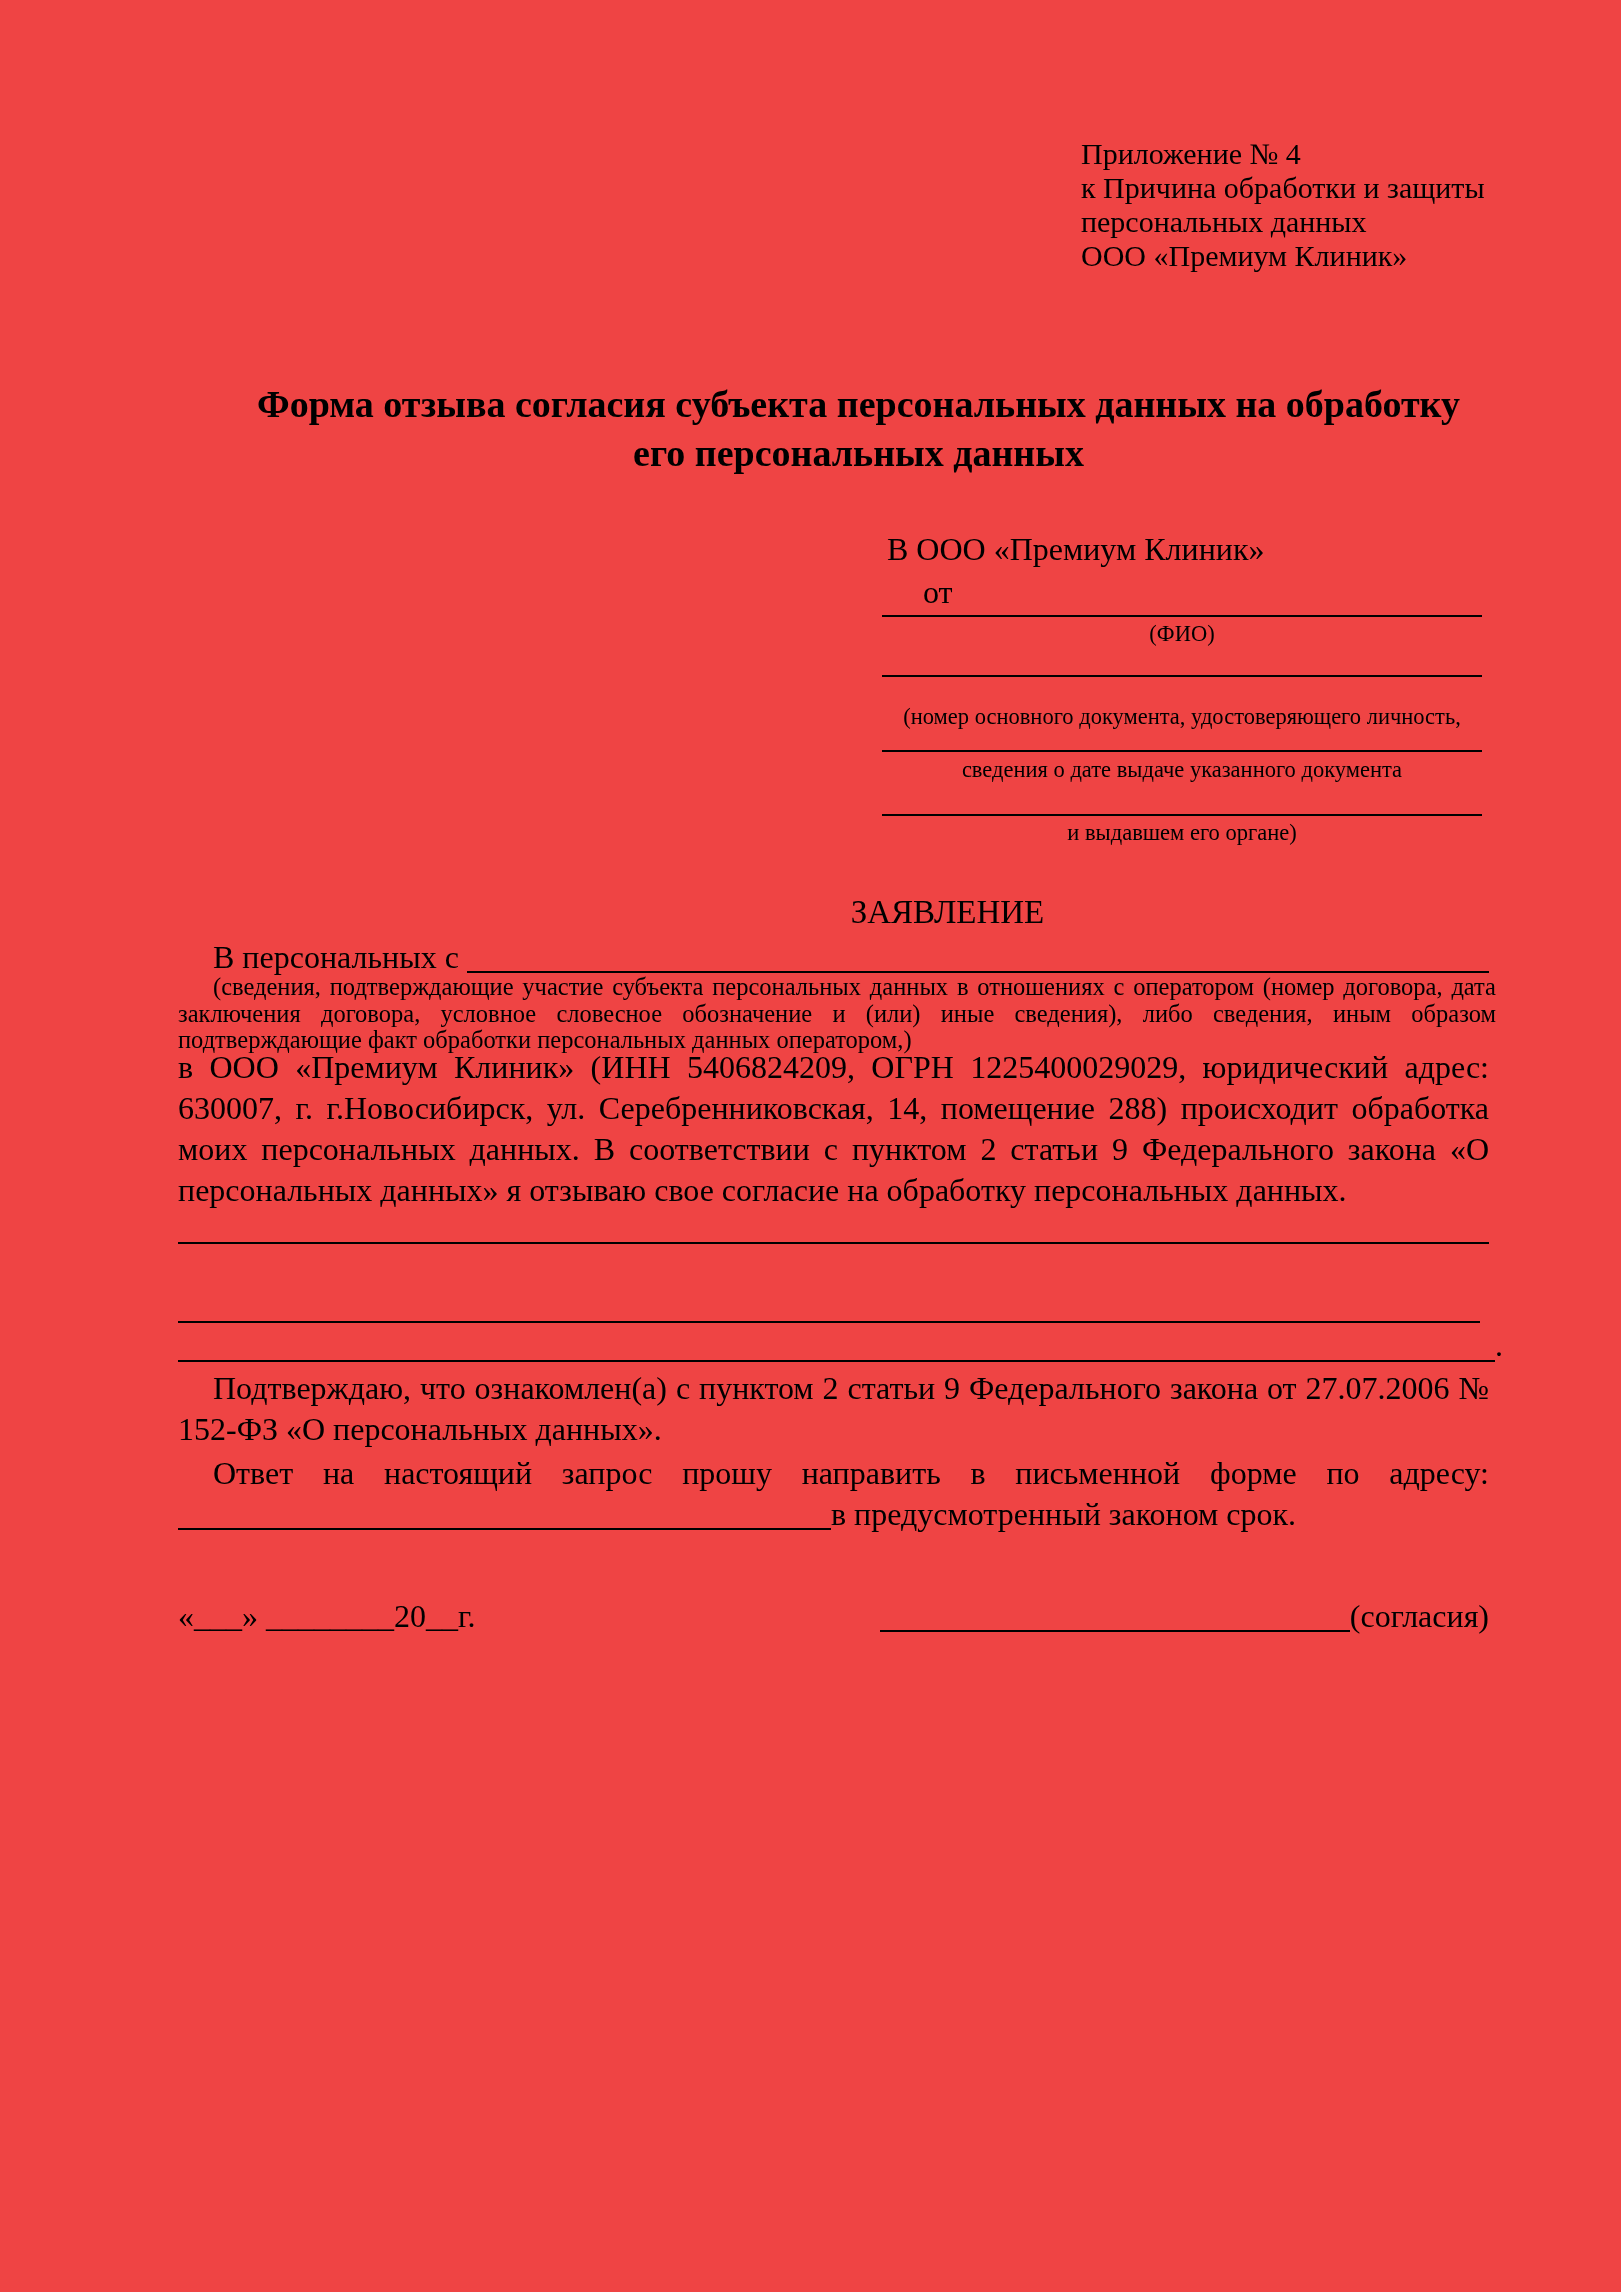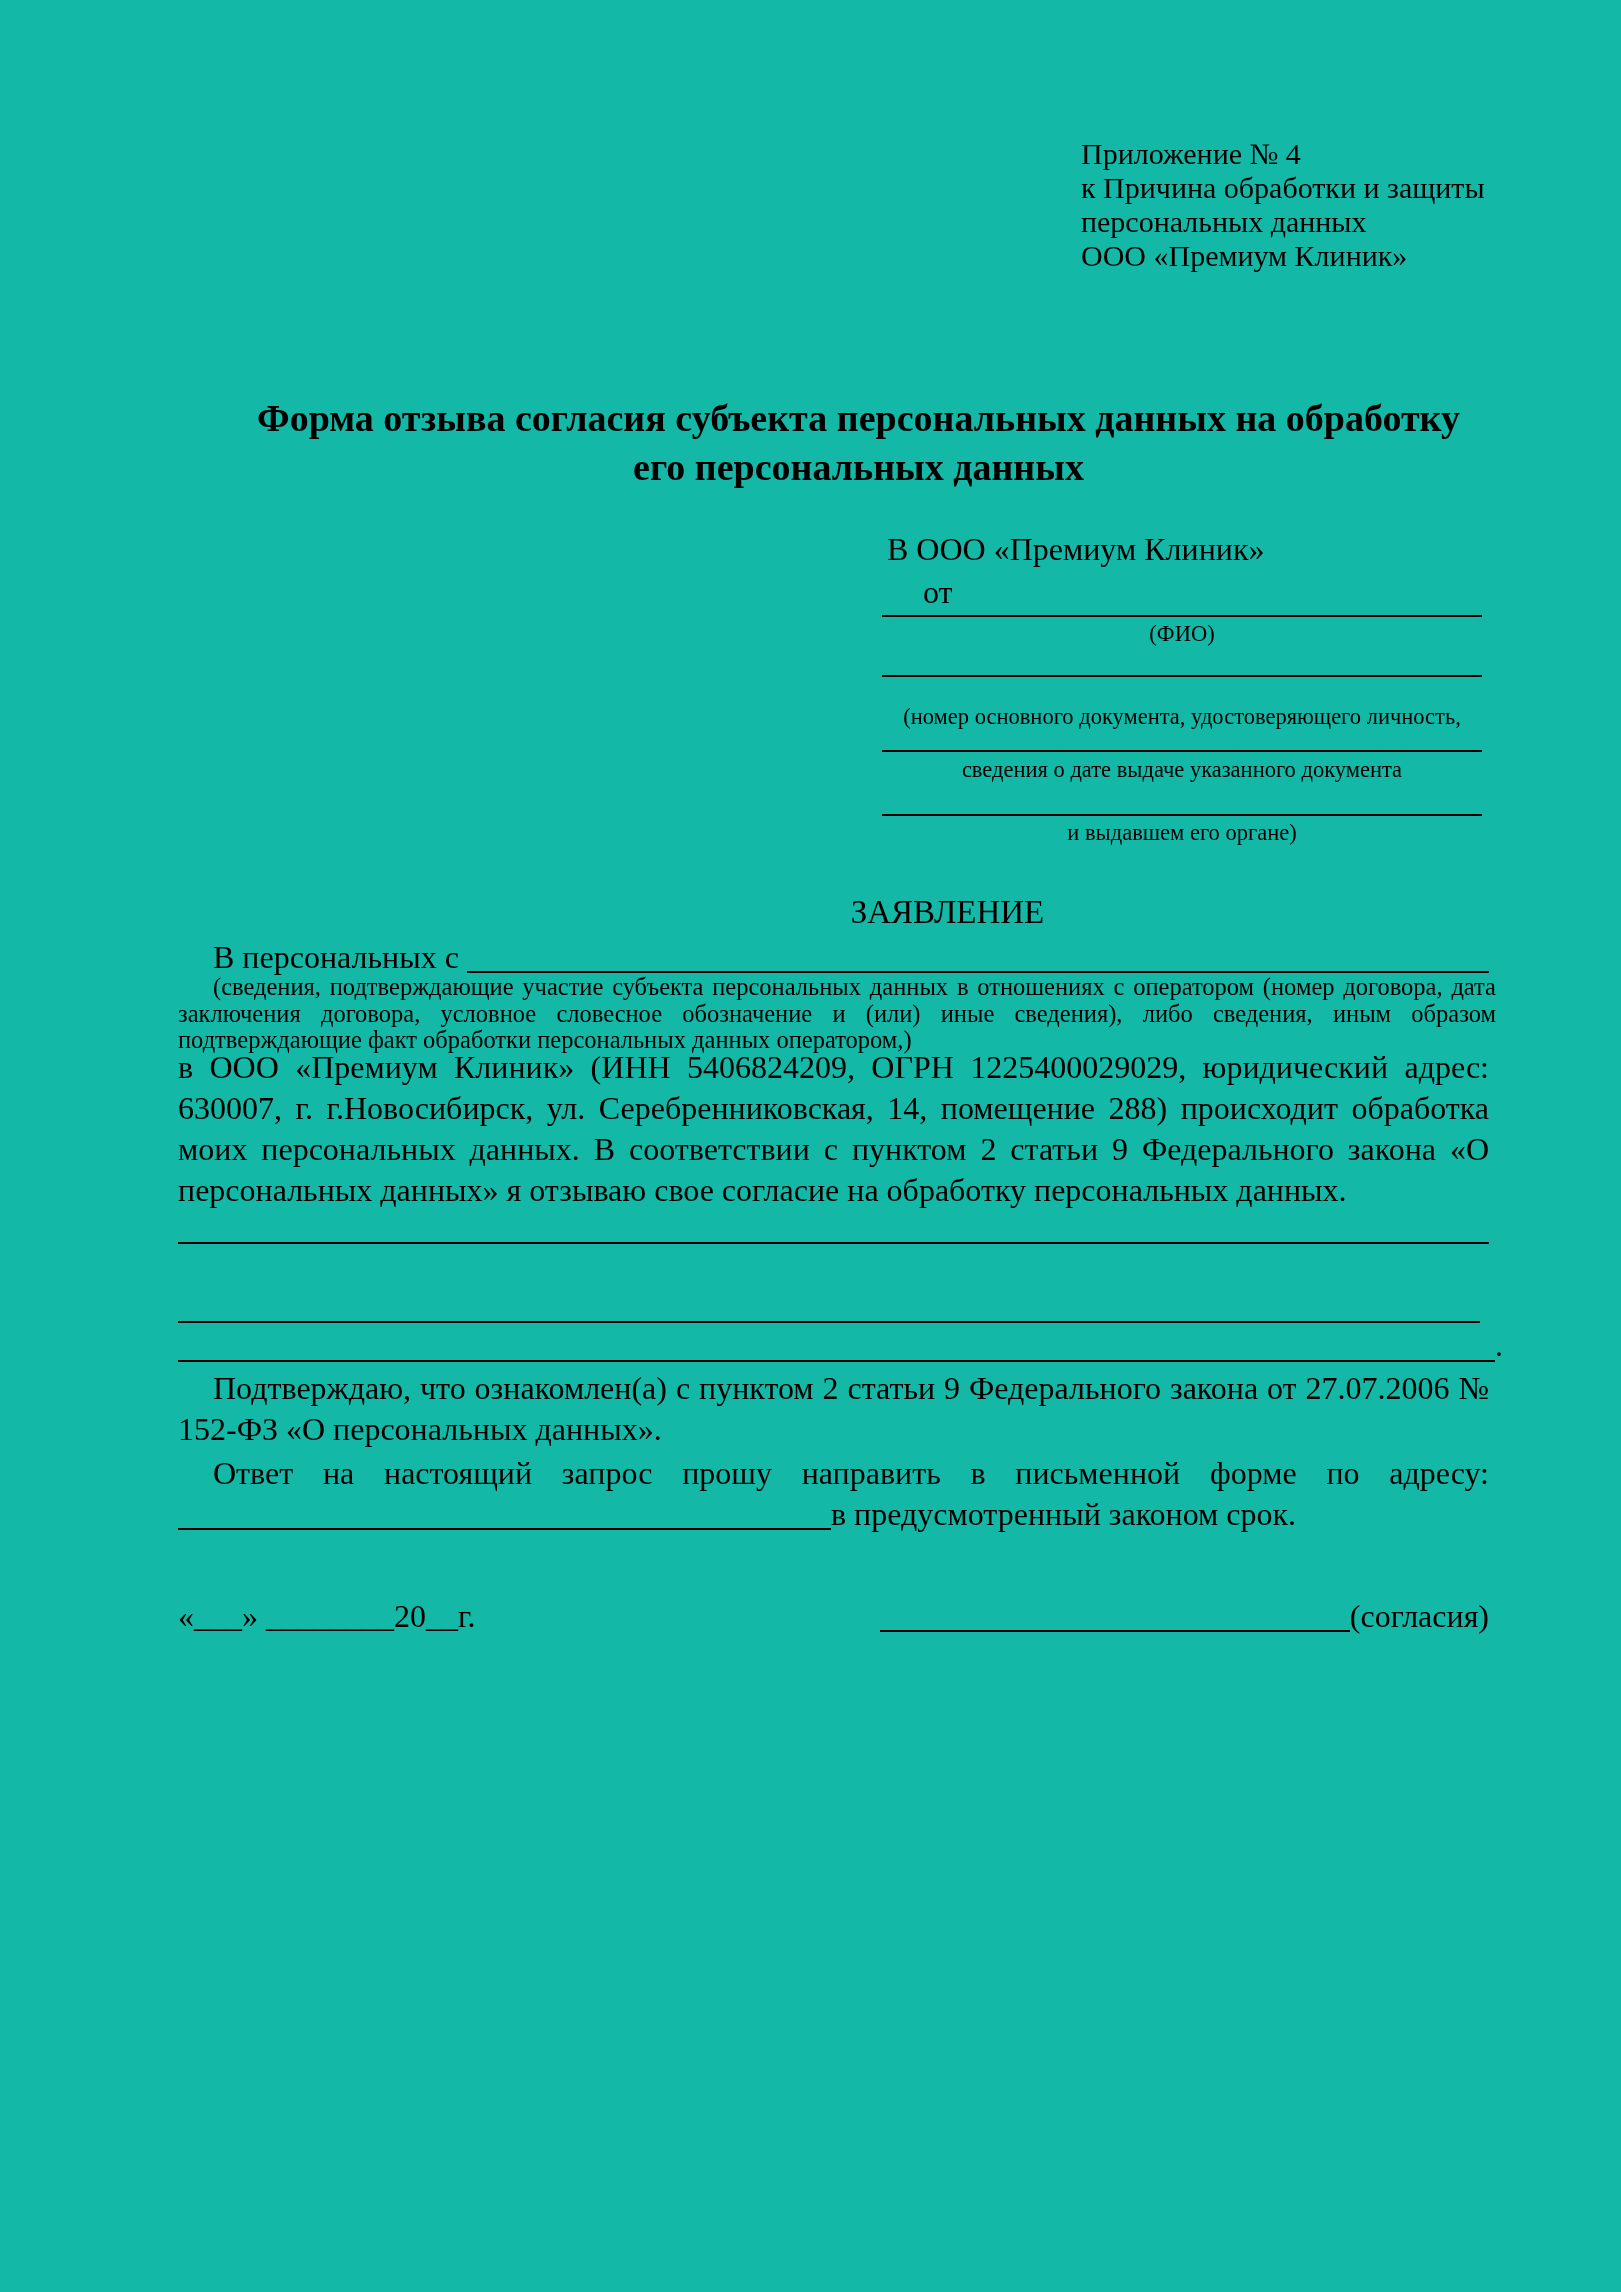--- a/index.html
+++ b/index.html
@@ -1,28 +1,28 @@
 <!DOCTYPE html>
 <html><head>
 <meta charset="utf-8">
 <style>
   html,body{margin:0;padding:0;background:#ffffff;}
   .page{
     position:relative;
     width:1621px;height:2293px;
-    background:#14b8a6;color:#000000;
+    background:#ef4444;color:#000000;
     font-family:"Liberation Serif","DejaVu Serif",serif;
     overflow:hidden;
   }
   .abs{position:absolute;}
   
   .appendix{left:1081px;top:137px;font-size:30px;line-height:34px;}
   
   .doc-title{
-    left:0;top:394px;width:100%;box-sizing:border-box;padding-left:96px;
+    left:0;top:380px;width:100%;box-sizing:border-box;padding-left:96px;
     text-align:center;font-weight:bold;font-size:38px;line-height:49px;
   }
   
   .addr-to{left:887px;top:529px;font-size:32px;line-height:41px;white-space:nowrap;}
   .addr-from{left:923px;top:572px;font-size:32px;line-height:41px;}
   .frule{left:882px;width:600px;height:0;border-top:2.9px solid #000;}
   .r1{top:615px;} .r2{top:675px;} .r3{top:750px;} .r4{top:814px;}
   .fcap{left:882px;width:600px;text-align:center;font-size:22.5px;line-height:25.5px;}
   .c1{top:621px;} .c2{top:682px;margin-top:22px;} .c3{top:757px;} .c4{top:820px;}
   

